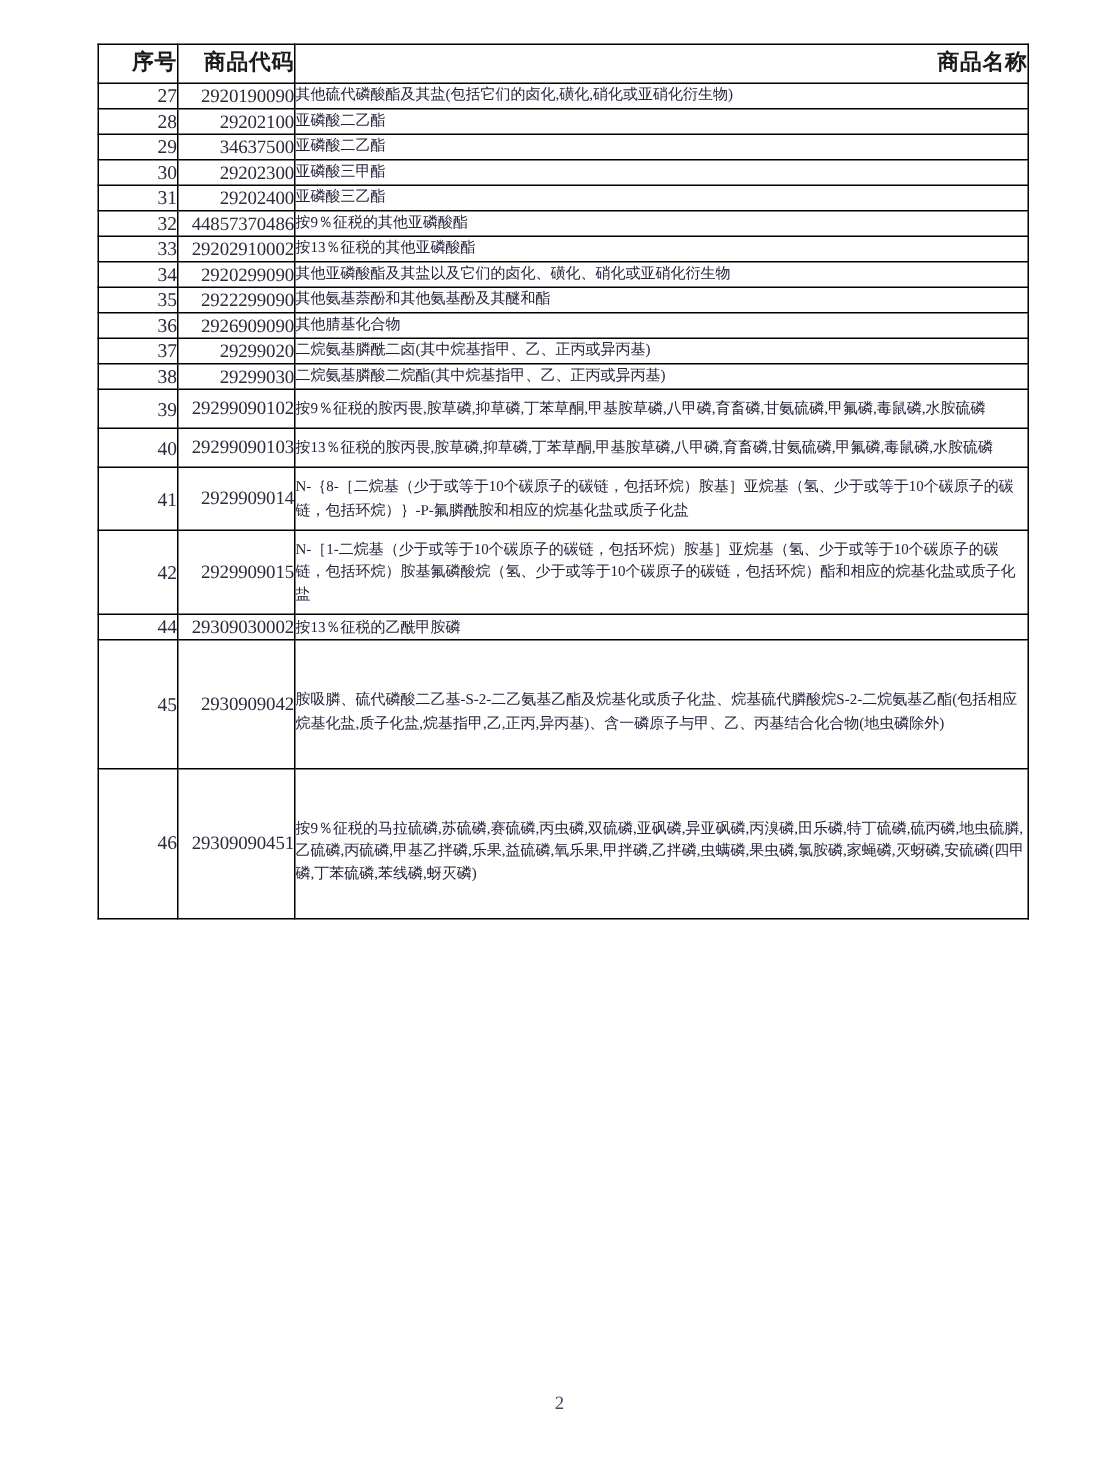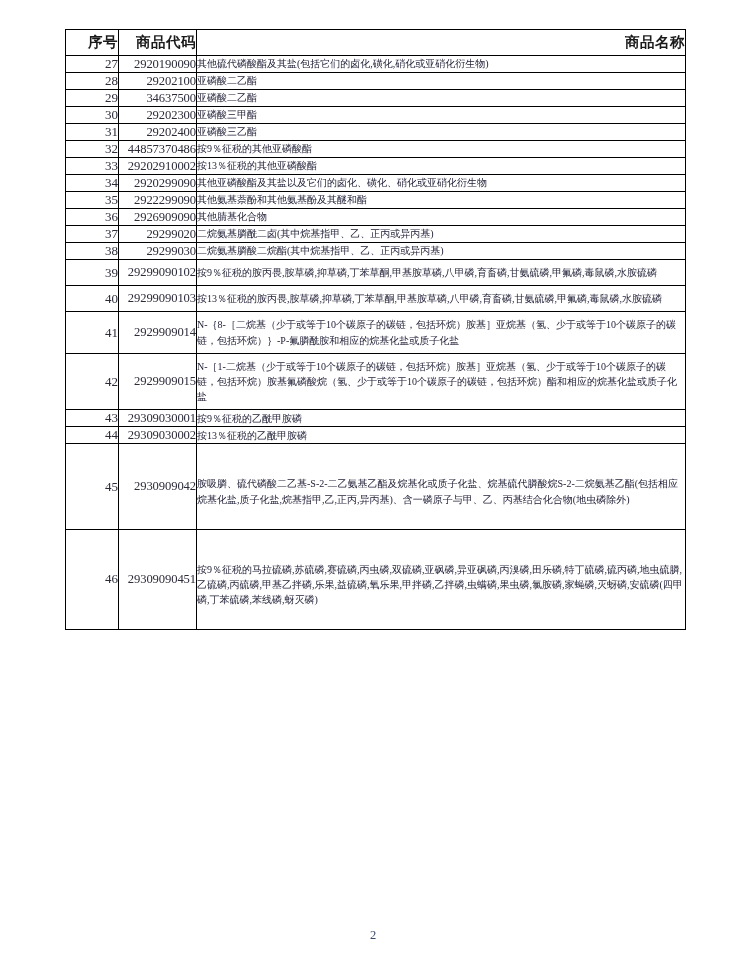--- a/index.html
+++ b/index.html
@@ -187,25 +187,20 @@
           <td class="cell-seq">41</td>
           <td class="cell-code">2929909014</td>
           <td class="cell-name">N-｛8-［二烷基（少于或等于10个碳原子的碳链，包括环烷）胺基］亚烷基（氢、少于或等于10个碳原子的碳链，包括环烷）｝-P-氟膦酰胺和相应的烷基化盐或质子化盐</td>
         </tr>
         <tr class="r-tall">
           <td class="cell-seq">42</td>
           <td class="cell-code">2929909015</td>
           <td class="cell-name">N-［1-二烷基（少于或等于10个碳原子的碳链，包括环烷）胺基］亚烷基（氢、少于或等于10个碳原子的碳链，包括环烷）胺基氟磷酸烷（氢、少于或等于10个碳原子的碳链，包括环烷）酯和相应的烷基化盐或质子化盐</td>
         </tr>
         <tr>
-          <td class="cell-seq">43</td>
-          <td class="cell-code">29309030001</td>
-          <td class="cell-name">按9％征税的乙酰甲胺磷</td>
-        </tr>
-        <tr>
           <td class="cell-seq">44</td>
           <td class="cell-code">29309030002</td>
           <td class="cell-name">按13％征税的乙酰甲胺磷</td>
         </tr>
         <tr class="r-xtall">
           <td class="cell-seq">45</td>
           <td class="cell-code">2930909042</td>
           <td class="cell-name">胺吸膦、硫代磷酸二乙基-S-2-二乙氨基乙酯及烷基化或质子化盐、烷基硫代膦酸烷S-2-二烷氨基乙酯(包括相应烷基化盐,质子化盐,烷基指甲,乙,正丙,异丙基)、含一磷原子与甲、乙、丙基结合化合物(地虫磷除外)</td>
         </tr>
         <tr class="r-xtall">

